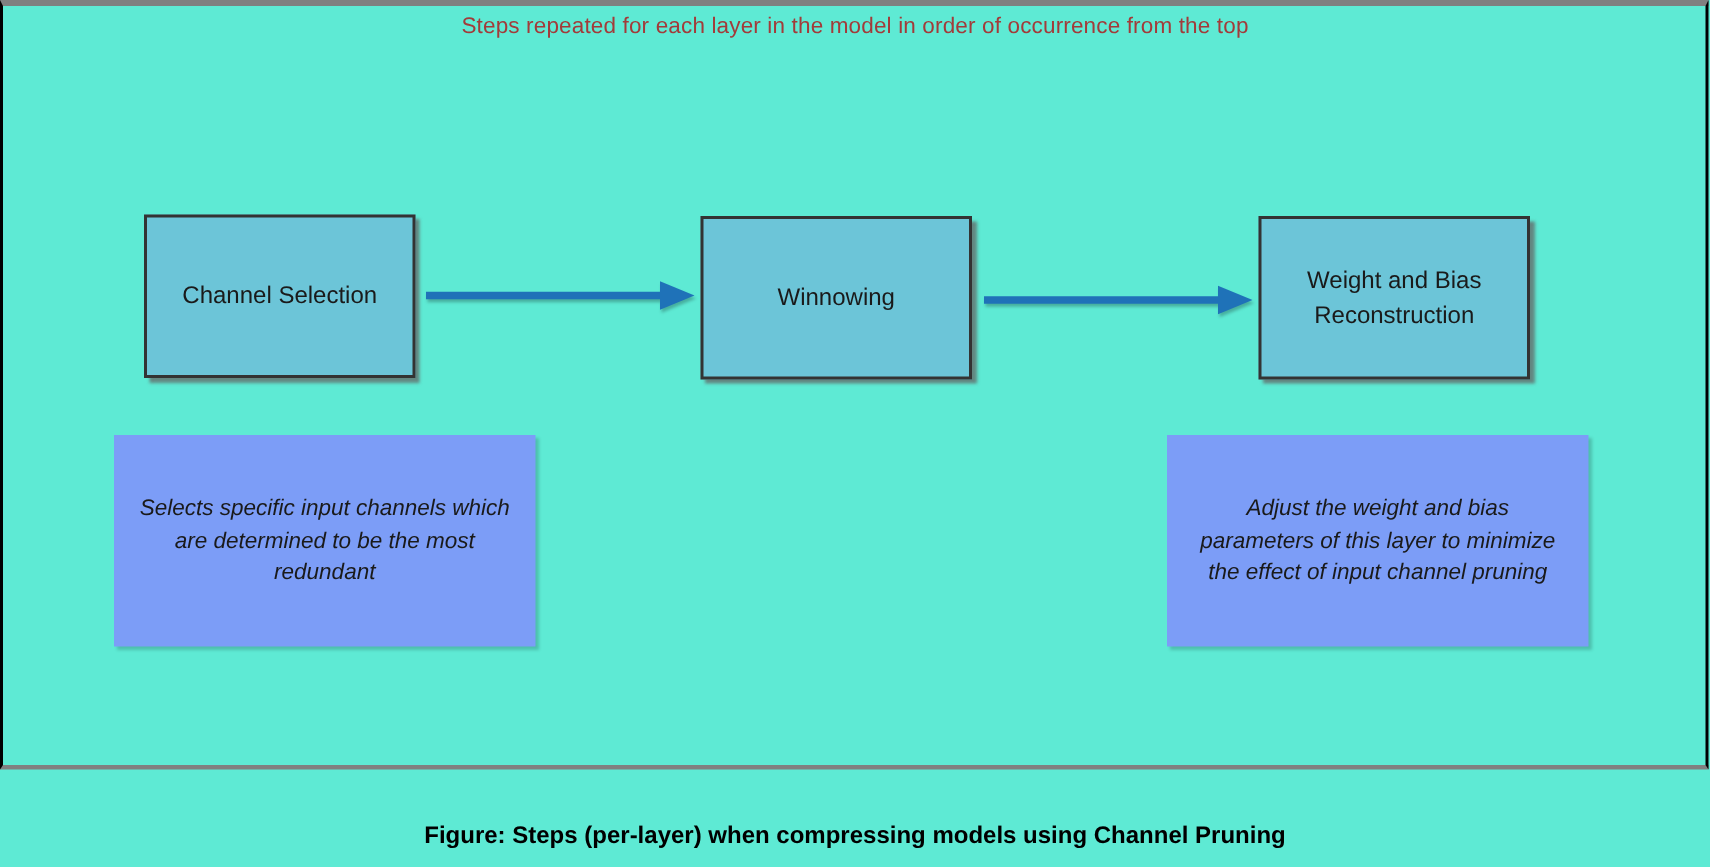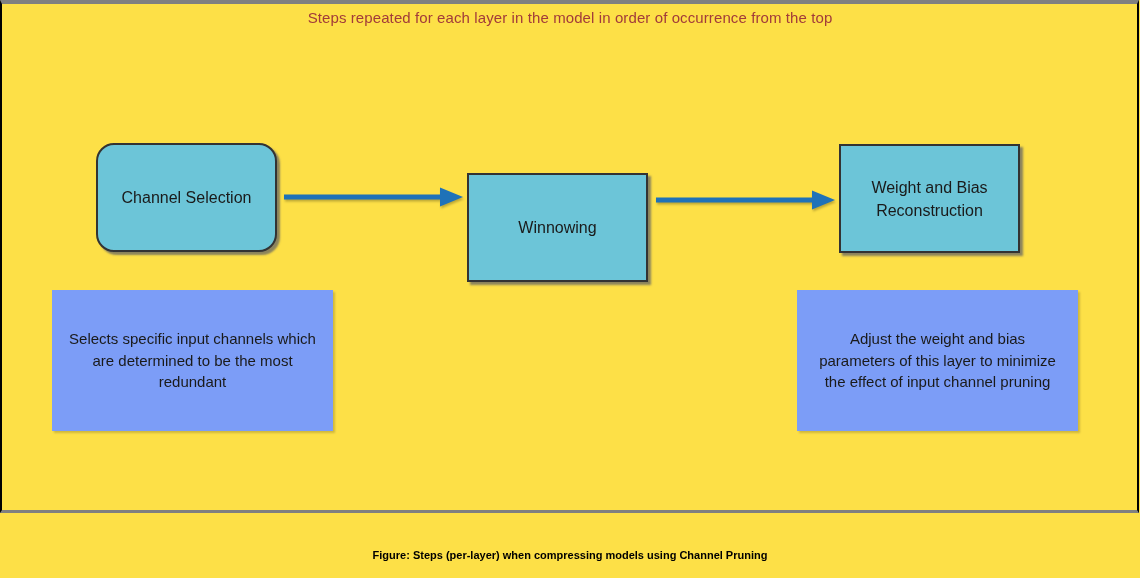--- a/index.html
+++ b/index.html
@@ -7,21 +7,21 @@
   body {
     font-family: "Liberation Sans", sans-serif;
     width: 1140px;
     height: 578px;
     overflow: hidden;
   }
   #canvas {
     position: relative;
     width: 1140px;
     height: 578px;
-    background: #fde047;
+    background: #5eead4;
   }
   
   .frame {
     position: absolute;
     left: 0; top: 0;
     width: 1139px;
     height: 513px;
     border-top: 4px solid var(--frame_gray, #808080);
     border-bottom: 3px solid var(--frame_gray, #808080);
     border-left: 2px solid var(--frame_dark, #000000);
@@ -46,61 +46,61 @@
     box-shadow: 3px 3px 2px rgba(100,100,100,0.75);
     display: flex;
     align-items: center;
     justify-content: center;
     text-align: center;
     font-size: 16px;
     line-height: 23px;
     color: var(--text_dark, #1A1A1A);
     padding: 0 14px;
   }
-  #step-1 { left: 96px;  top: 143px; border-radius: 18px; }
-  #step-2 { left: 467px; top: 144px; margin-top: 29px; }
+  #step-1 { left: 96px;  top: 143px; }
+  #step-2 { left: 467px; top: 144px; }
   #step-3 { left: 839px; top: 144px; text-align: center; }
 
   .desc-box {
     position: absolute;
     width: 281px;
     height: 141px;
     background: var(--blue_fill, #7C9DF7);
     box-shadow: 2px 2px 2px rgba(0,0,0,0.18);
     display: flex;
     align-items: center;
     justify-content: center;
     text-align: center;
     font-size: 15px;
     line-height: 21.5px;
     color: var(--text_dark, #1A1A1A);
     padding: 0 17px;
   }
-  #desc-1 { left: 52px;  top: 290px; }
+  #desc-1 { left: 76px;  top: 290px; font-style: italic; }
   #desc-2 { left: 428px; top: 290px; width: 282px; }
-  #desc-3 { left: 797px; top: 290px; }
+  #desc-3 { left: 778px; top: 290px; font-style: italic; }
 
   .flow-arrow {
     position: absolute;
     width: 182px;
     height: 24px;
     filter: drop-shadow(1px 2px 1px rgba(0,0,0,0.25));
   }
   #arrow-1 { left: 282px; top: 185px; }
   #arrow-2 { left: 654px; top: 188px; }
   .arrow-line { stroke: var(--arrow_blue, #1F72B8); stroke-width: 5; }
   .arrow-head { fill: var(--arrow_blue, #1F72B8); }
 
   .caption {
     position: absolute;
     top: 549px; left: 0;
     width: 100%;
     text-align: center;
     font-weight: bold;
-    font-size: 11px;
+    font-size: 16px;
     color: #000000;
   }
 </style>
 </head>
 <body>
 
 <div id="canvas">
 
   <div class="frame"></div>
 

